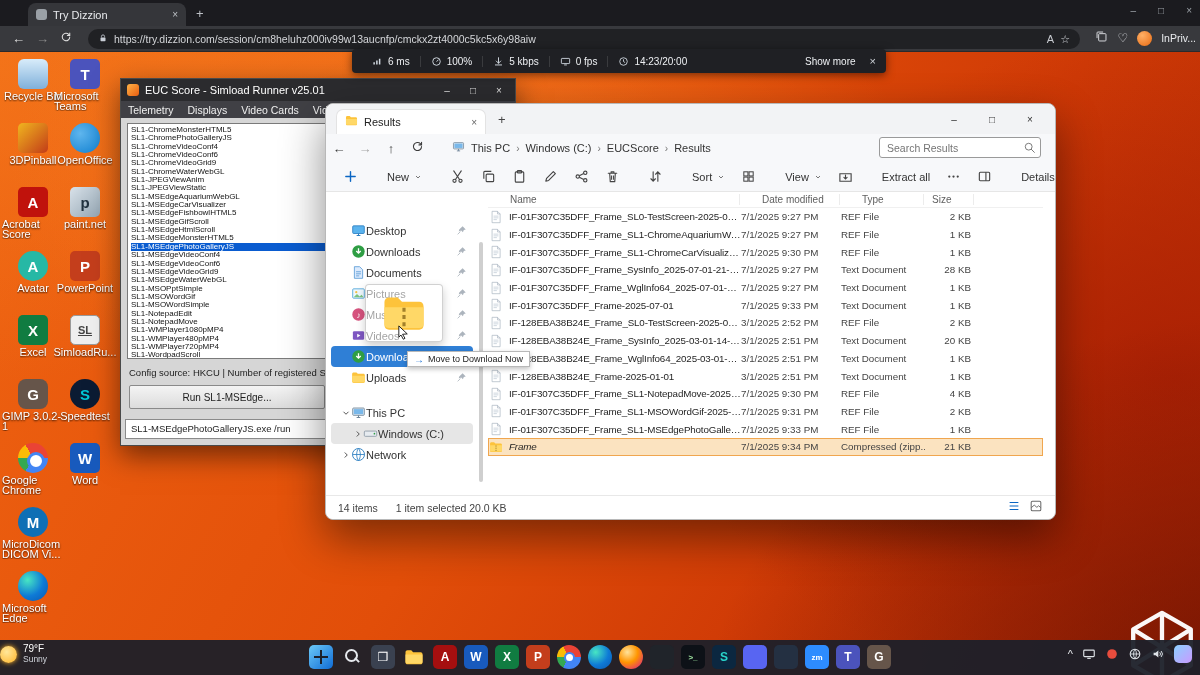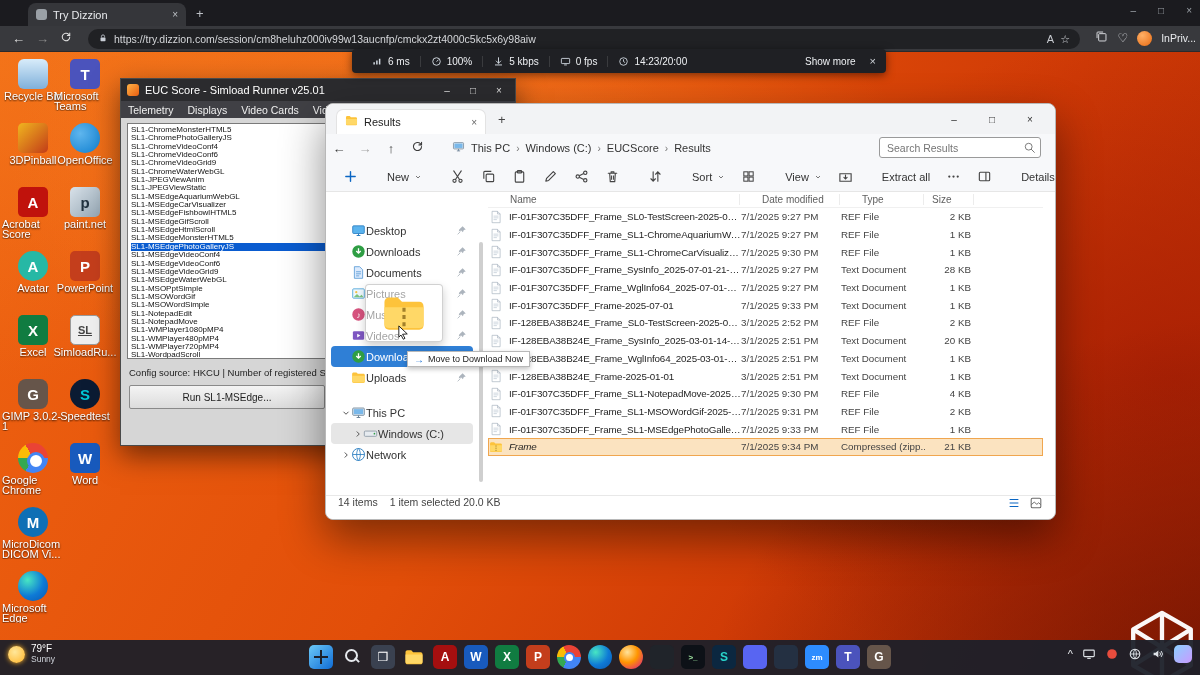--- a/index.html
+++ b/index.html
@@ -141,39 +141,39 @@
   .c-name .nm{overflow:hidden;text-overflow:ellipsis;white-space:nowrap;}
   .c-date{width:100px;font-size:9.8px;color:#444;white-space:nowrap;}
   .c-type{width:84px;font-size:9.8px;color:#444;white-space:nowrap;overflow:hidden;}
   .c-size{width:50px;font-size:9.8px;color:#444;text-align:right;padding-right:4px;white-space:nowrap;}
   .fh-c.h-name{width:252px;}
   .fh-c.h-date{width:100px;}
   .fh-c.h-type{width:84px;}
   .fh-c.h-size{width:50px;padding-left:8px;}
   .frow.sel{background:#fbe3c0;border:1px solid #f0a64f;}
   .frow.sel .nm{font-style:italic;}
-  .ex-status{position:absolute;left:0;right:0;bottom:0;height:24px;border-top:1px solid #e8e8e8;display:flex;align-items:flex-start;padding:0 12px;gap:12px;border-radius:0 0 8px 8px;background:#fff;}
+  .ex-status{position:absolute;left:0;right:0;bottom:0;height:24px;border-top:1px solid #e8e8e8;display:flex;align-items:center;padding:0 12px;gap:18px;border-radius:0 0 8px 8px;background:#fff;}
   .st-txt{font-size:10.5px;color:#444;white-space:nowrap;}
   .st-views{margin-left:auto;display:flex;gap:8px;}
   .st-views svg{width:14px;height:14px;}
 
   
   .ghost{position:absolute;left:365px;top:284px;width:78px;height:58px;background:rgba(255,255,255,.55);border:1px solid rgba(0,0,0,.18);border-radius:4px;display:flex;align-items:center;justify-content:center;z-index:40;box-shadow:0 4px 10px rgba(0,0,0,.2);}
   .ghost svg{width:46px;height:46px;}
   .ghost-cursor{position:absolute;left:396px;top:325px;width:15px;height:15px;z-index:42;}
   .drag-tip{position:absolute;left:407px;top:351px;height:16px;background:#fff;border:1px solid #b8b8b8;box-shadow:0 2px 5px rgba(0,0,0,.25);display:flex;align-items:center;gap:4px;padding:0 6px;z-index:42;}
   .tip-arrow{color:#1a6fd4;font-size:10px;font-weight:bold;}
   .tip-text{font-size:9px;color:#222;white-space:nowrap;}
 
   
   .dizzion{position:absolute;left:1126px;top:558px;width:72px;height:78px;z-index:5;opacity:.97;}
 
   
   .taskbar{position:absolute;left:0;top:640px;width:1200px;height:35px;background:rgba(28,32,41,.95);z-index:60;}
-  .tb-weather{position:absolute;left:8px;top:4px;display:flex;align-items:center;gap:6px;}
+  .tb-weather{position:absolute;left:0;top:4px;display:flex;align-items:center;gap:6px;}
   .tb-sun{width:17px;height:17px;border-radius:50%;background:radial-gradient(circle at 40% 35%,#ffe79a,#ffb428);box-shadow:0 0 5px #ffb428;}
   .tb-wt{display:flex;flex-direction:column;line-height:10px;}
   .tb-temp{font-size:10px;color:#fff;}
   .tb-cond{font-size:8.5px;color:#cfd3da;}
   .tb-center{position:absolute;left:50%;top:5px;transform:translateX(-50%);display:flex;gap:7px;}
   .tbi{width:24px;height:24px;border-radius:5px;display:flex;align-items:center;justify-content:center;position:relative;}
   .tbi svg{width:20px;height:20px;}
   .tbl{color:#fff;font-weight:bold;font-size:12px;}
   .tb-start{background:linear-gradient(135deg,#6cc9f7,#0f6cd6);}
   .tb-start::before{content:"";position:absolute;left:50%;top:5px;bottom:5px;width:2px;background:#1c2029;transform:translateX(-50%);}
@@ -388,20 +388,21 @@
           <div class="sl-row">SL1-WordpadScroll</div>
         </div>
       <div class="sl-scroll">
         <span class="sl-arr">▲</span>
         <span class="sl-thumb"></span>
         <span class="sl-arr" style="position:absolute;bottom:0;left:0;right:0">▼</span>
       </div>
     </div>
     <div class="sw-config">Config source: HKCU | Number of registered Simloads: 35</div>
     <div class="sw-run">Run SL1-MSEdge...</div>
+    <div class="sw-status">SL1-MSEdgePhotoGalleryJS.exe /run</div>
   </div>
 
   <div id="exwin">
     <div class="ex-tabs">
       <div class="ex-tab">
         <span><svg viewBox="0 0 16 16">
               <path d="M1.2 4.2c0-.9.7-1.6 1.6-1.6h3l1.5 1.5h6c.9 0 1.5.7 1.5 1.6v6.6c0 .9-.6 1.5-1.5 1.5H2.8c-.9 0-1.6-.6-1.6-1.5z" fill="#fdc33b"></path>
               <path d="M1.2 6h13.6v5.7c0 .9-.6 1.5-1.5 1.5H2.8c-.9 0-1.6-.6-1.6-1.5z" fill="#ffd867"></path>
             </svg></span>
         <span class="ex-ttitle">Results</span>

